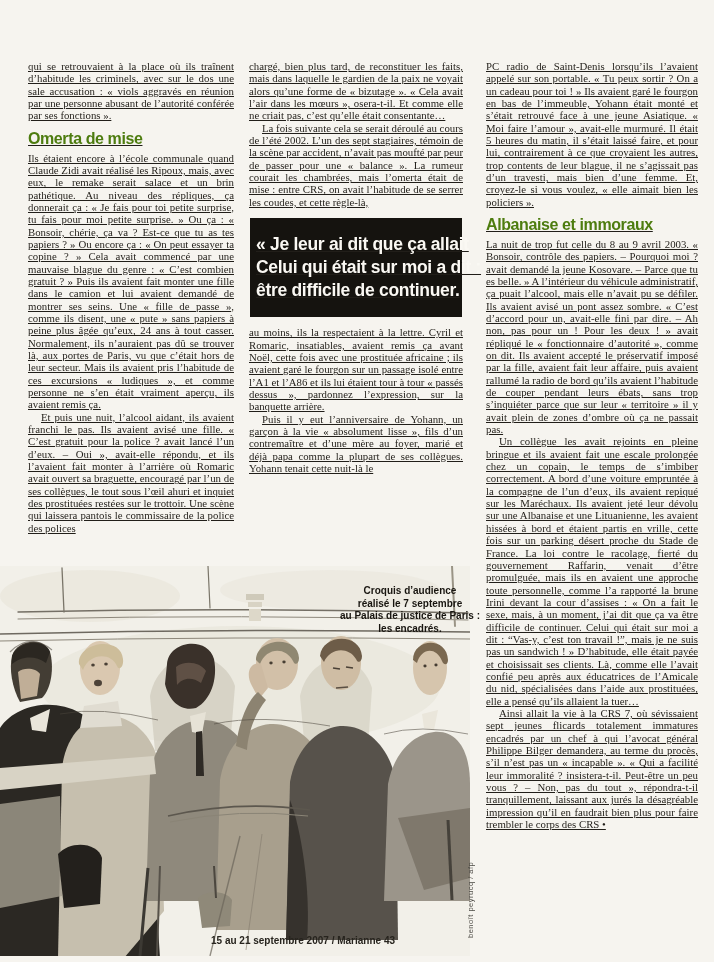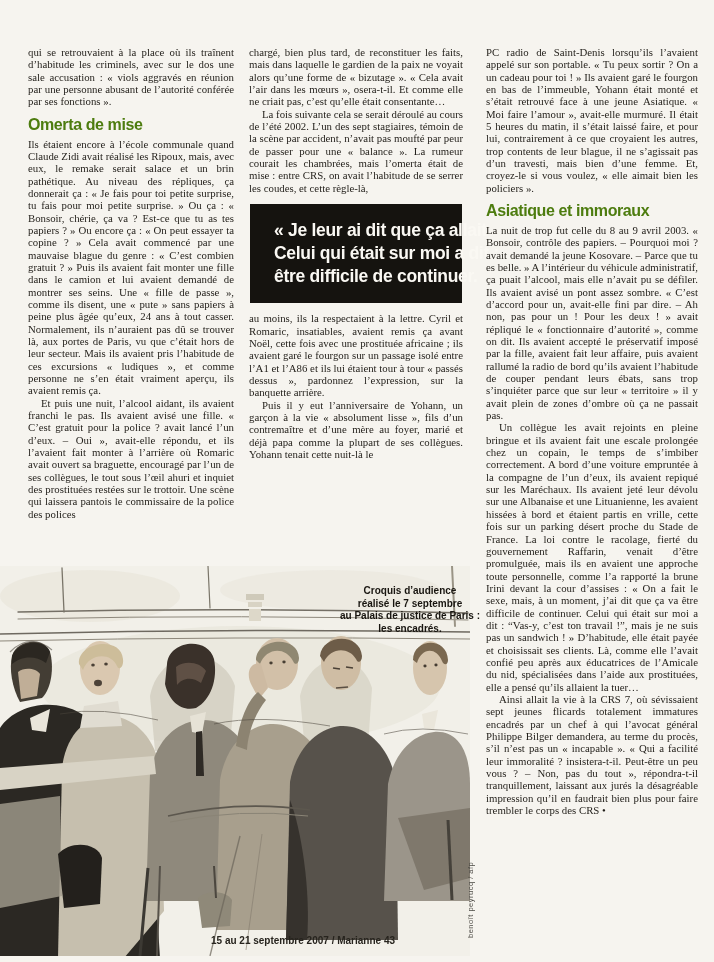--- a/index.html
+++ b/index.html
@@ -1,39 +1,39 @@
 <!DOCTYPE html>
 <html lang="fr"><head>
 <meta charset="utf-8">
 <style>
   html,body{margin:0;padding:0;background:#e9e7e2;}
   .page{
     position:relative;width:714px;height:962px;margin:0 auto;
     background:#f6f4ef;overflow:hidden;
     font-family:"Liberation Serif", serif;color:#211e19;
   }
-  .col{position:absolute;top:46px;text-align:justify;
-       font-size:10.8px;line-height:12.35px;letter-spacing:0px;}
+  .col{position:absolute;top:60px;text-align:justify;
+       font-size:10.8px;line-height:12.35px;letter-spacing:0px;text-decoration:underline;}
   .col p{margin:0;}
   .col p.indent{text-indent:13px;}
   #col1{left:28px;width:206px;}
   #col2{left:249px;width:214px;}
   #col3{left:486px;width:212px;}
   .section-heading{
     font-family:"Liberation Sans", sans-serif;font-weight:700;
     font-size:16px;letter-spacing:-0.4px;line-height:1.05;
     margin:9px 0 4px 0;color:#4d7c0f;
   }
   .pullquote{
     background:#15130f;color:#faf8f3;margin:10px 1px 9px 1px;
     padding:15px 6px 16px 6px;text-align:center;
     font-family:"Liberation Sans", sans-serif;font-weight:700;
     font-size:17.5px;line-height:1.3;letter-spacing:-0.3px;
   }
-  .pullquote div{white-space:nowrap;margin-left:18px;}
+  .pullquote div{white-space:nowrap;}
   .sketch{position:absolute;left:0;top:566px;width:470px;height:390px;}
   .caption{
     position:absolute;left:334px;top:566px;width:152px;
     text-align:center;font-family:"Liberation Sans", sans-serif;
     font-weight:700;font-size:10px;line-height:1.25;color:#181510;margin-top:19px;
   }
   .credit{
     position:absolute;left:466px;top:788px;height:150px;
     writing-mode:vertical-rl;transform:rotate(180deg);
     font-family:"Liberation Sans", sans-serif;font-size:7.5px;
@@ -65,21 +65,21 @@
       <div>« Je leur ai dit que ça allait</div>
       <div>Celui qui était sur moi a dit :</div>
       <div>être difficile de continuer.</div>
     </div>
     <p>au moins, ils la respectaient à la lettre. Cyril et Romaric, insatiables, avaient remis ça avant Noël, cette fois avec une prostituée africaine ; ils avaient garé le fourgon sur un passage isolé entre l’A1 et l’A86 et ils lui étaient tour à tour « passés dessus », pardonnez l’expression, sur la banquette arrière.</p>
     <p class="indent">Puis il y eut l’anniversaire de Yohann, un garçon à la vie « absolument lisse », fils d’un contremaître et d’une mère au foyer, marié et déjà papa comme la plupart de ses collègues. Yohann tenait cette nuit-là le</p>
   </div>
 
   <div class="col" id="col3">
     <p>PC radio de Saint-Denis lorsqu’ils l’avaient appelé sur son portable. « Tu peux sortir ? On a un cadeau pour toi ! » Ils avaient garé le fourgon en bas de l’immeuble, Yohann était monté et s’était retrouvé face à une jeune Asiatique. « Moi faire l’amour », avait-elle murmuré. Il était 5 heures du matin, il s’était laissé faire, et pour lui, contrairement à ce que croyaient les autres, trop contents de leur blague, il ne s’agissait pas d’un travesti, mais bien d’une femme. Et, croyez-le si vous voulez, « elle aimait bien les policiers ».</p>
-    <h2 class="section-heading">Asiatique et immoraux</h2>
+    <h2 class="section-heading">Albanaise et immoraux</h2>
     <p>La nuit de trop fut celle du 8 au 9 avril 2003. « Bonsoir, contrôle des papiers. – Pourquoi moi ? avait demandé la jeune Kosovare. – Parce que tu es belle. » A l’intérieur du véhicule administratif, ça puait l’alcool, mais elle n’avait pu se défiler. Ils avaient avisé un pont assez sombre. « C’est d’accord pour un, avait-elle fini par dire. – Ah non, pas pour un ! Pour les deux ! » avait répliqué le « fonctionnaire d’autorité », comme on dit. Ils avaient accepté le préservatif imposé par la fille, avaient fait leur affaire, puis avaient rallumé la radio de bord qu’ils avaient l’habitude de couper pendant leurs ébats, sans trop s’inquiéter parce que sur leur « territoire » il y avait plein de zones d’ombre où ça ne passait pas.</p>
     <p class="indent">Un collègue les avait rejoints en pleine bringue et ils avaient fait une escale prolongée chez un copain, le temps de s’imbiber correctement. A bord d’une voiture empruntée à la compagne de l’un d’eux, ils avaient repiqué sur les Maréchaux. Ils avaient jeté leur dévolu sur une Albanaise et une Lituanienne, les avaient hissées à bord et étaient partis en vrille, cette fois sur un parking désert proche du Stade de France. La loi contre le racolage, fierté du gouvernement Raffarin, venait d’être promulguée, mais ils en avaient une approche toute personnelle, comme l’a rapporté la brune Irini devant la cour d’assises : « On a fait le sexe, mais, à un moment, j’ai dit que ça va être difficile de continuer. Celui qui était sur moi a dit : “Vas-y, c’est ton travail !”, mais je ne suis pas un sandwich ! » D’habitude, elle était payée et choisissait ses clients. Là, comme elle l’avait confié peu après aux éducatrices de l’Amicale du nid, spécialisées dans l’aide aux prostituées, elle a pensé qu’ils allaient la tuer…</p>
     <p class="indent">Ainsi allait la vie à la CRS 7, où sévissaient sept jeunes flicards totalement immatures encadrés par un chef à qui l’avocat général Philippe Bilger demandera, au terme du procès, s’il n’est pas un « incapable ». « Qui a facilité leur immoralité ? insistera-t-il. Peut-être un peu vous ? – Non, pas du tout », répondra-t-il tranquillement, laissant aux jurés la désagréable impression qu’il en faudrait bien plus pour faire trembler le corps des CRS •</p>
   </div>
 
   <svg class="sketch" viewBox="0 0 470 390" aria-hidden="true">
     <rect width="470" height="390" fill="#f2f0e9"></rect>
     <ellipse cx="90" cy="30" rx="90" ry="26" fill="#e8e4d9" opacity="0.6"></ellipse>
     <ellipse cx="330" cy="24" rx="110" ry="20" fill="#eae6dc" opacity="0.6"></ellipse>
     <ellipse cx="240" cy="120" rx="200" ry="60" fill="#e3dfd3" opacity="0.45"></ellipse>

